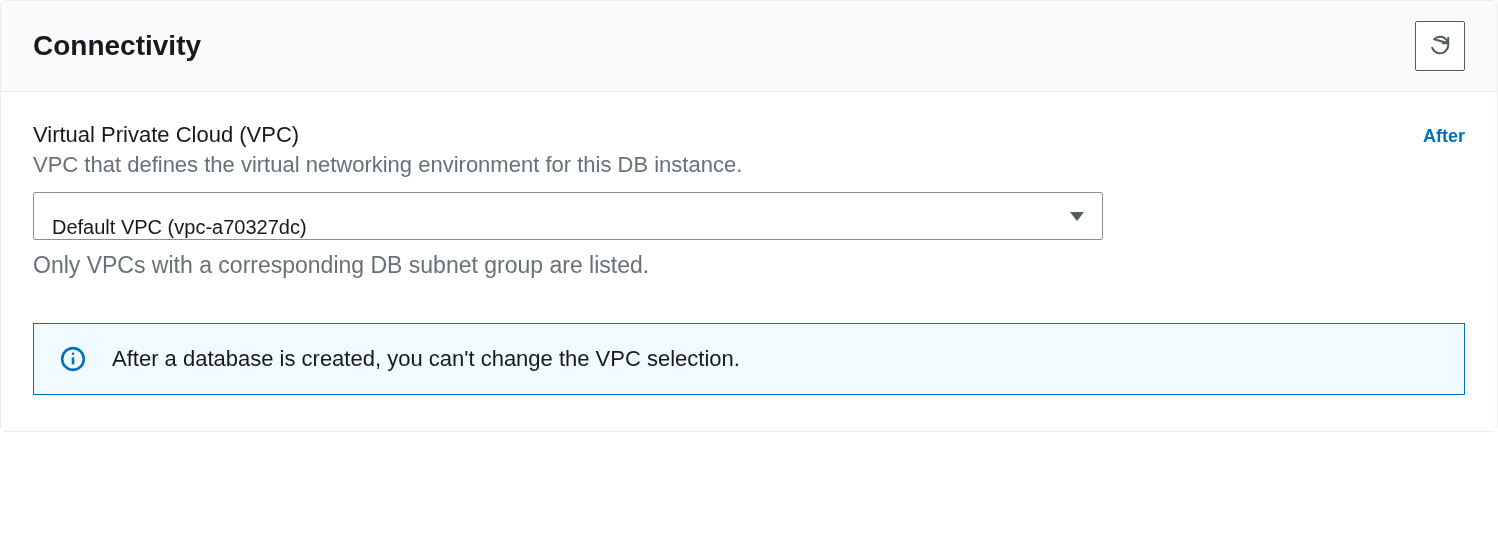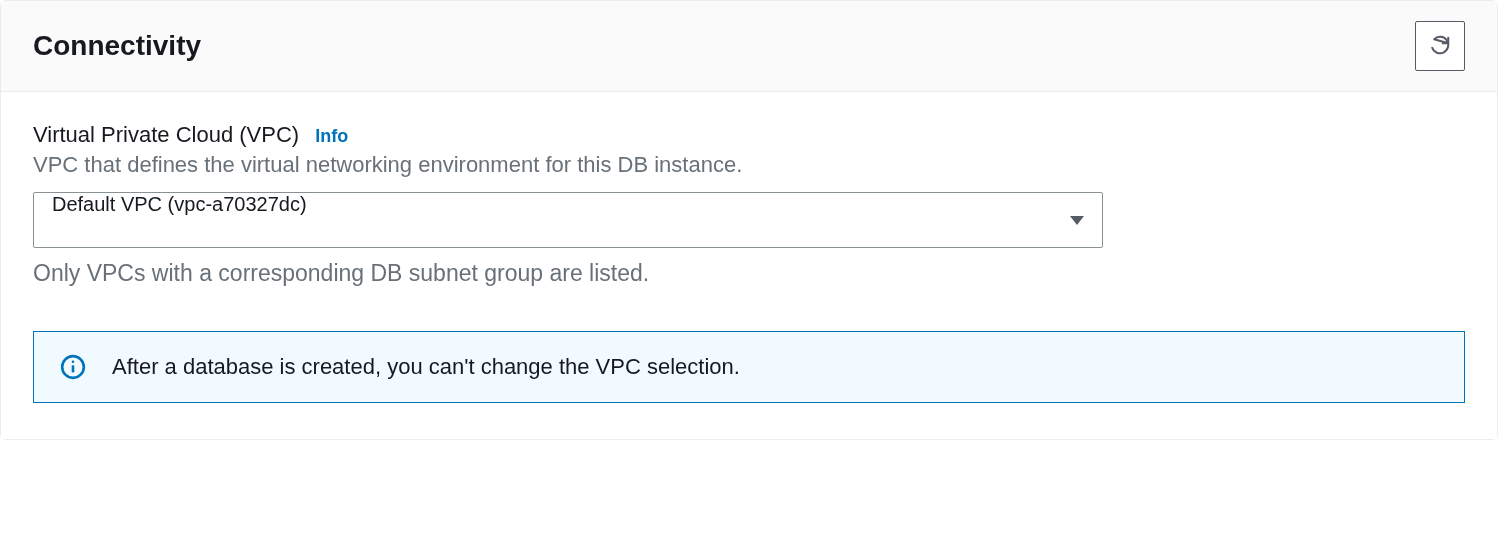--- a/index.html
+++ b/index.html
@@ -40,20 +40,21 @@
     .refresh-btn svg { width: 22px; height: 22px; }
     .content {
       padding: 30px 32px 36px 32px;
       background: #ffffff;
     }
     .field-label-row {
       display: flex;
       align-items: baseline;
       gap: 16px;
       margin-bottom: 4px;
+      justify-content: space-between;
     }
     .field-label {
       font-size: 22px;
       font-weight: 400;
       color: #16191f;
     }
     .info-link {
       font-size: 18px;
       font-weight: 700;
       color: #0073bb;
@@ -65,29 +66,29 @@
       color: #687078;
       margin-bottom: 14px;
     }
     .select-wrap {
       position: relative;
       width: 1070px;
       max-width: 100%;
     }
     .select {
       width: 100%;
-      height: 56px;
+      height: 48px;
       border: 1px solid #879196;
       border-radius: 2px;
       background: #ffffff;
       padding: 0 48px 0 18px;
       font-size: 20px;
       color: #16191f;
       display: flex;
-      align-items: flex-start;
+      align-items: flex-end;
       cursor: pointer;
     }
     .select-caret {
       position: absolute;
       right: 18px;
       top: 50%;
       transform: translateY(-50%);
       pointer-events: none;
     }
     .select-caret svg { width: 16px; height: 12px; display: block; }
@@ -124,21 +125,21 @@
           <path d="M3.51 15a9 9 0 1 0 2.13-9.36L21 10"></path>
         </svg>
       </span>
     </button>
   </div>
 
   <div class="content">
 
     <div class="field-label-row">
       <span class="field-label">Virtual Private Cloud (VPC)</span>
-      <a class="info-link">Info</a>
+      <a class="info-link">After</a>
     </div>
 
     <div class="field-desc">VPC that defines the virtual networking environment for this DB instance.</div>
 
     <div class="select-wrap">
       <div class="select" role="button" tabindex="0">
         <span>Default VPC (vpc-a70327dc)</span>
       </div>
       <span class="select-caret">
         <svg viewBox="0 0 16 12">

